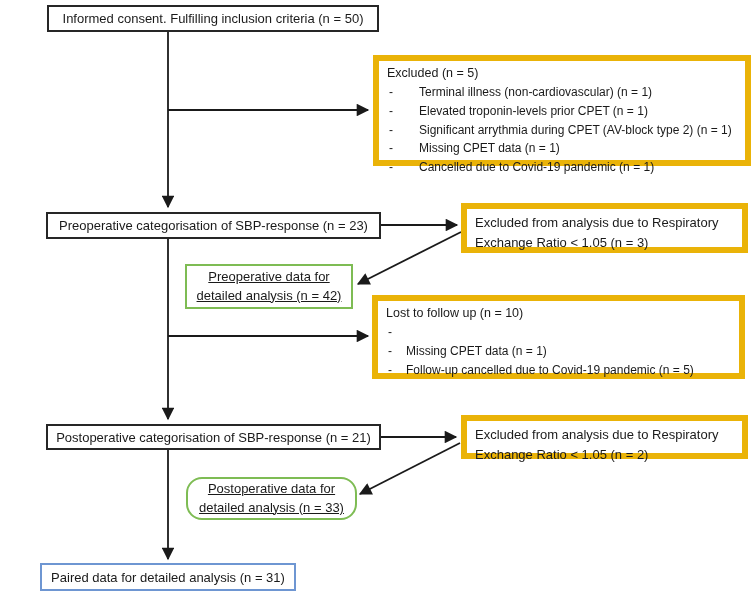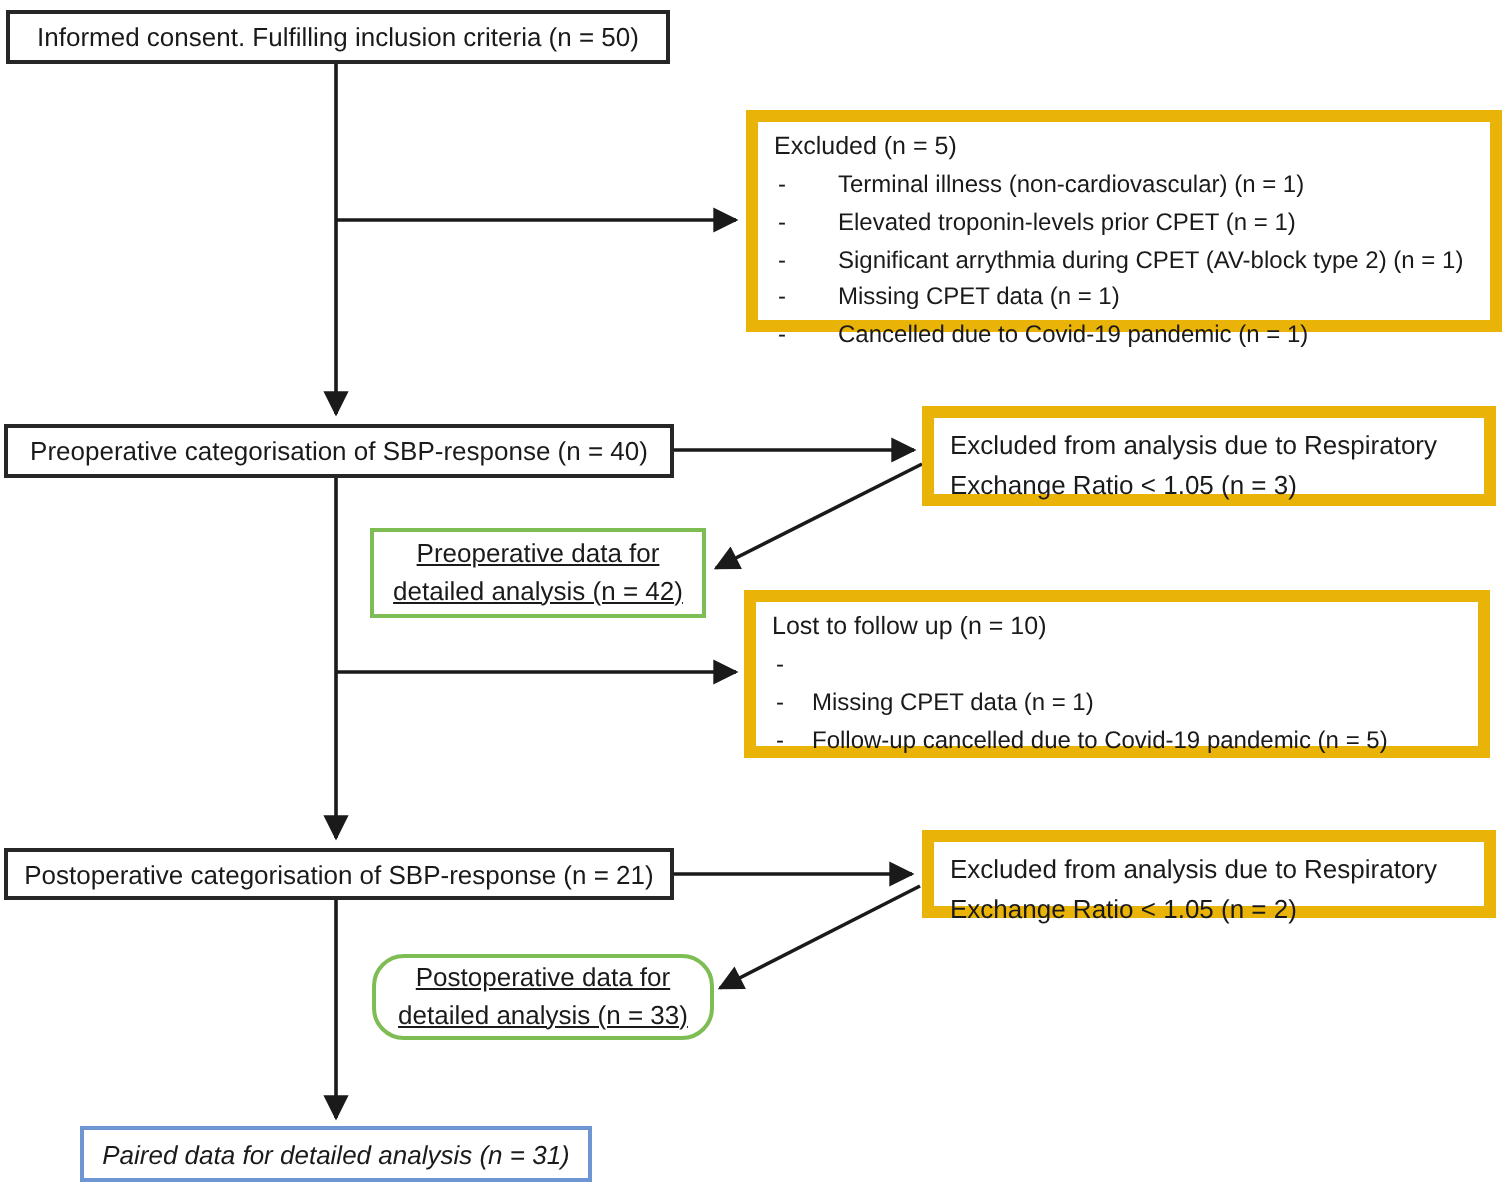--- a/index.html
+++ b/index.html
@@ -23,20 +23,21 @@
     box-sizing: border-box;
   }
   .plain {
     border: 2px solid #262626;
     display: flex;
     align-items: center;
     justify-content: center;
     text-align: center;
     font-size: 13px;
     white-space: nowrap;
+    margin-left: 44px;
   }
   .blue {
     border: 2px solid #6e96d2;
     display: flex;
     align-items: center;
     justify-content: center;
     text-align: center;
     font-size: 13px;
     white-space: nowrap;
   }
@@ -123,21 +124,21 @@
       <span class="dash">-</span>
       <span>Missing CPET data (n = 1)</span>
     </div>
     <div class="li wide">
       <span class="dash">-</span>
       <span>Cancelled due to Covid-19 pandemic (n = 1)</span>
     </div>
   </div>
 
   <div class="box plain" style="left:2px; top:212px; width:335px; height:27px;">
-    <span>Preoperative categorisation of SBP-response (n = 40)</span>
+    <span>Preoperative categorisation of SBP-response (n = 23)</span>
   </div>
 
   <div class="box red two-line" style="left:461px; top:203px; width:287px; height:50px;">
     <span>Excluded from analysis due to Respiratory Exchange Ratio &lt; 1.05 (n = 3)</span>
   </div>
 
   <div class="box green" style="left:185px; top:264px; width:168px; height:45px;">
     <span>Preoperative data for detailed analysis (n = 42)</span>
   </div>
 
@@ -161,17 +162,17 @@
   </div>
 
   <div class="box red two-line" style="left:461px; top:415px; width:287px; height:44px;">
     <span>Excluded from analysis  due to Respiratory Exchange Ratio &lt; 1.05 (n = 2)</span>
   </div>
 
   <div class="box green" style="left:186px; top:477px; width:171px; height:43px;border-radius:16px;">
     <span>Postoperative data for detailed analysis (n = 33)</span>
   </div>
 
-  <div class="box blue" style="left:40px; top:563px; width:256px; height:28px;font-style:italic;">
+  <div class="box blue" style="left:40px; top:563px; width:256px; height:28px;">
     <span>Paired data for detailed analysis (n = 31)</span>
   </div>
 
 </div>
 
 </body></html>

